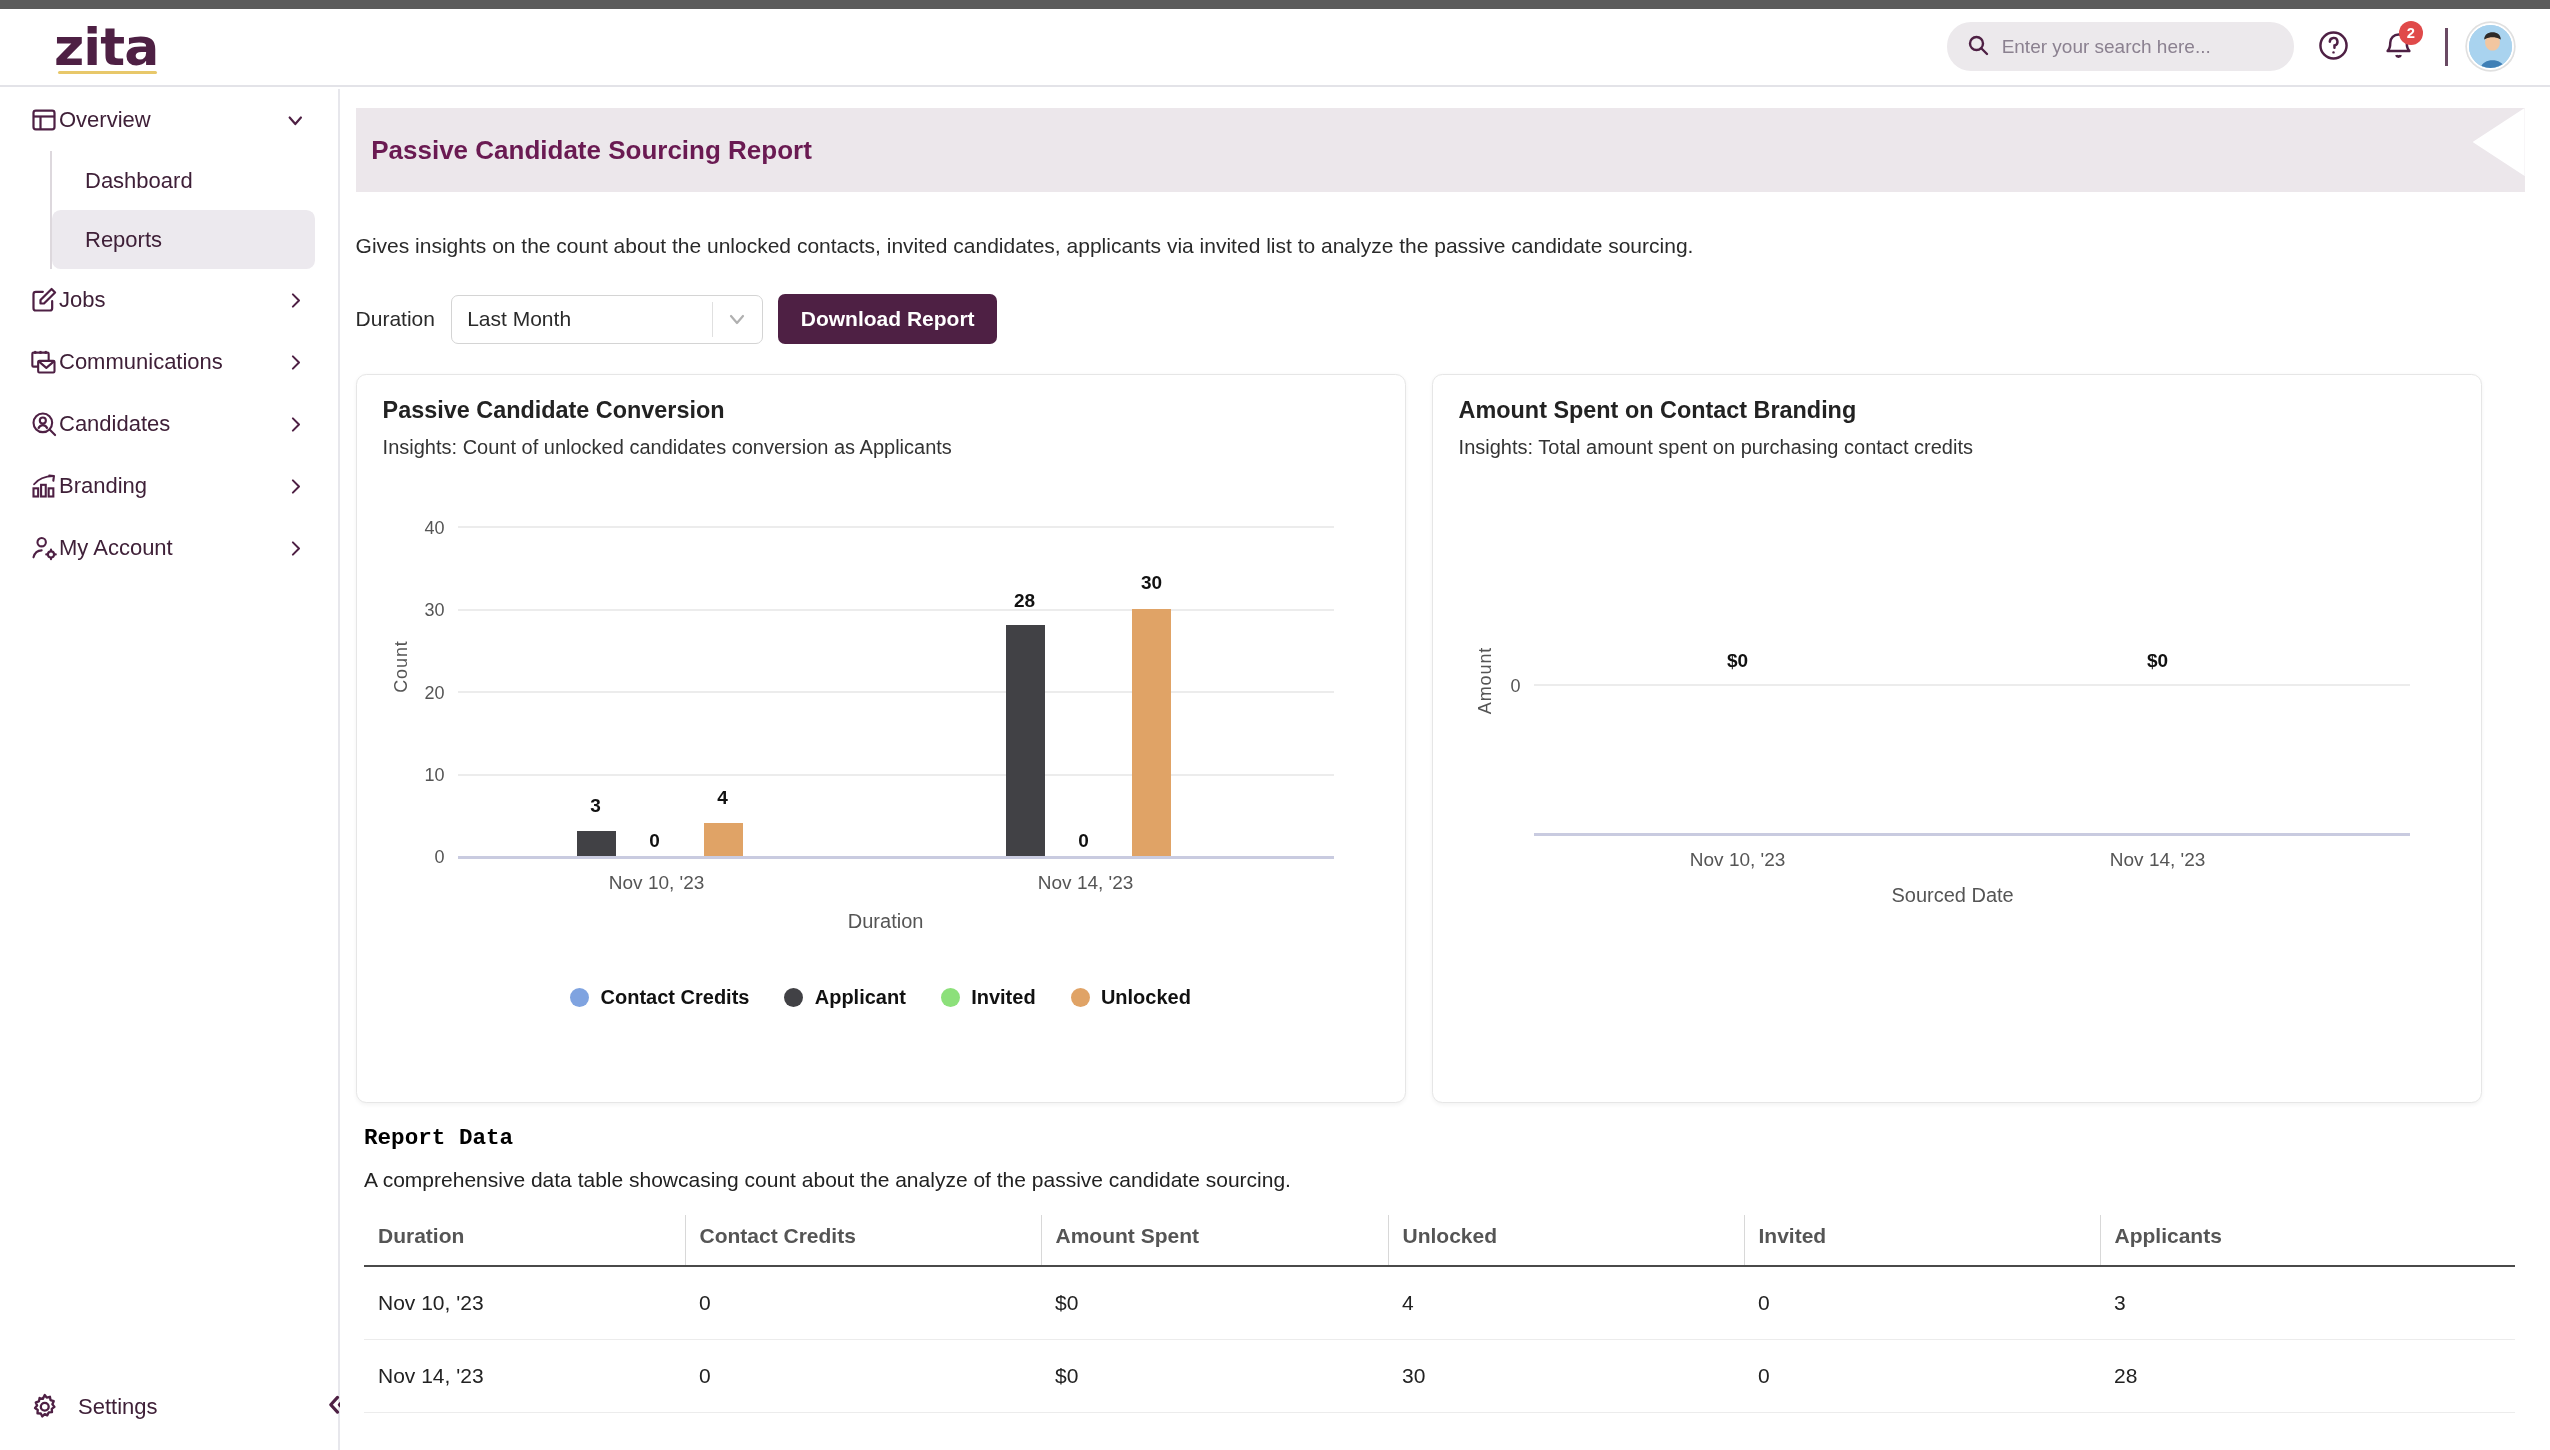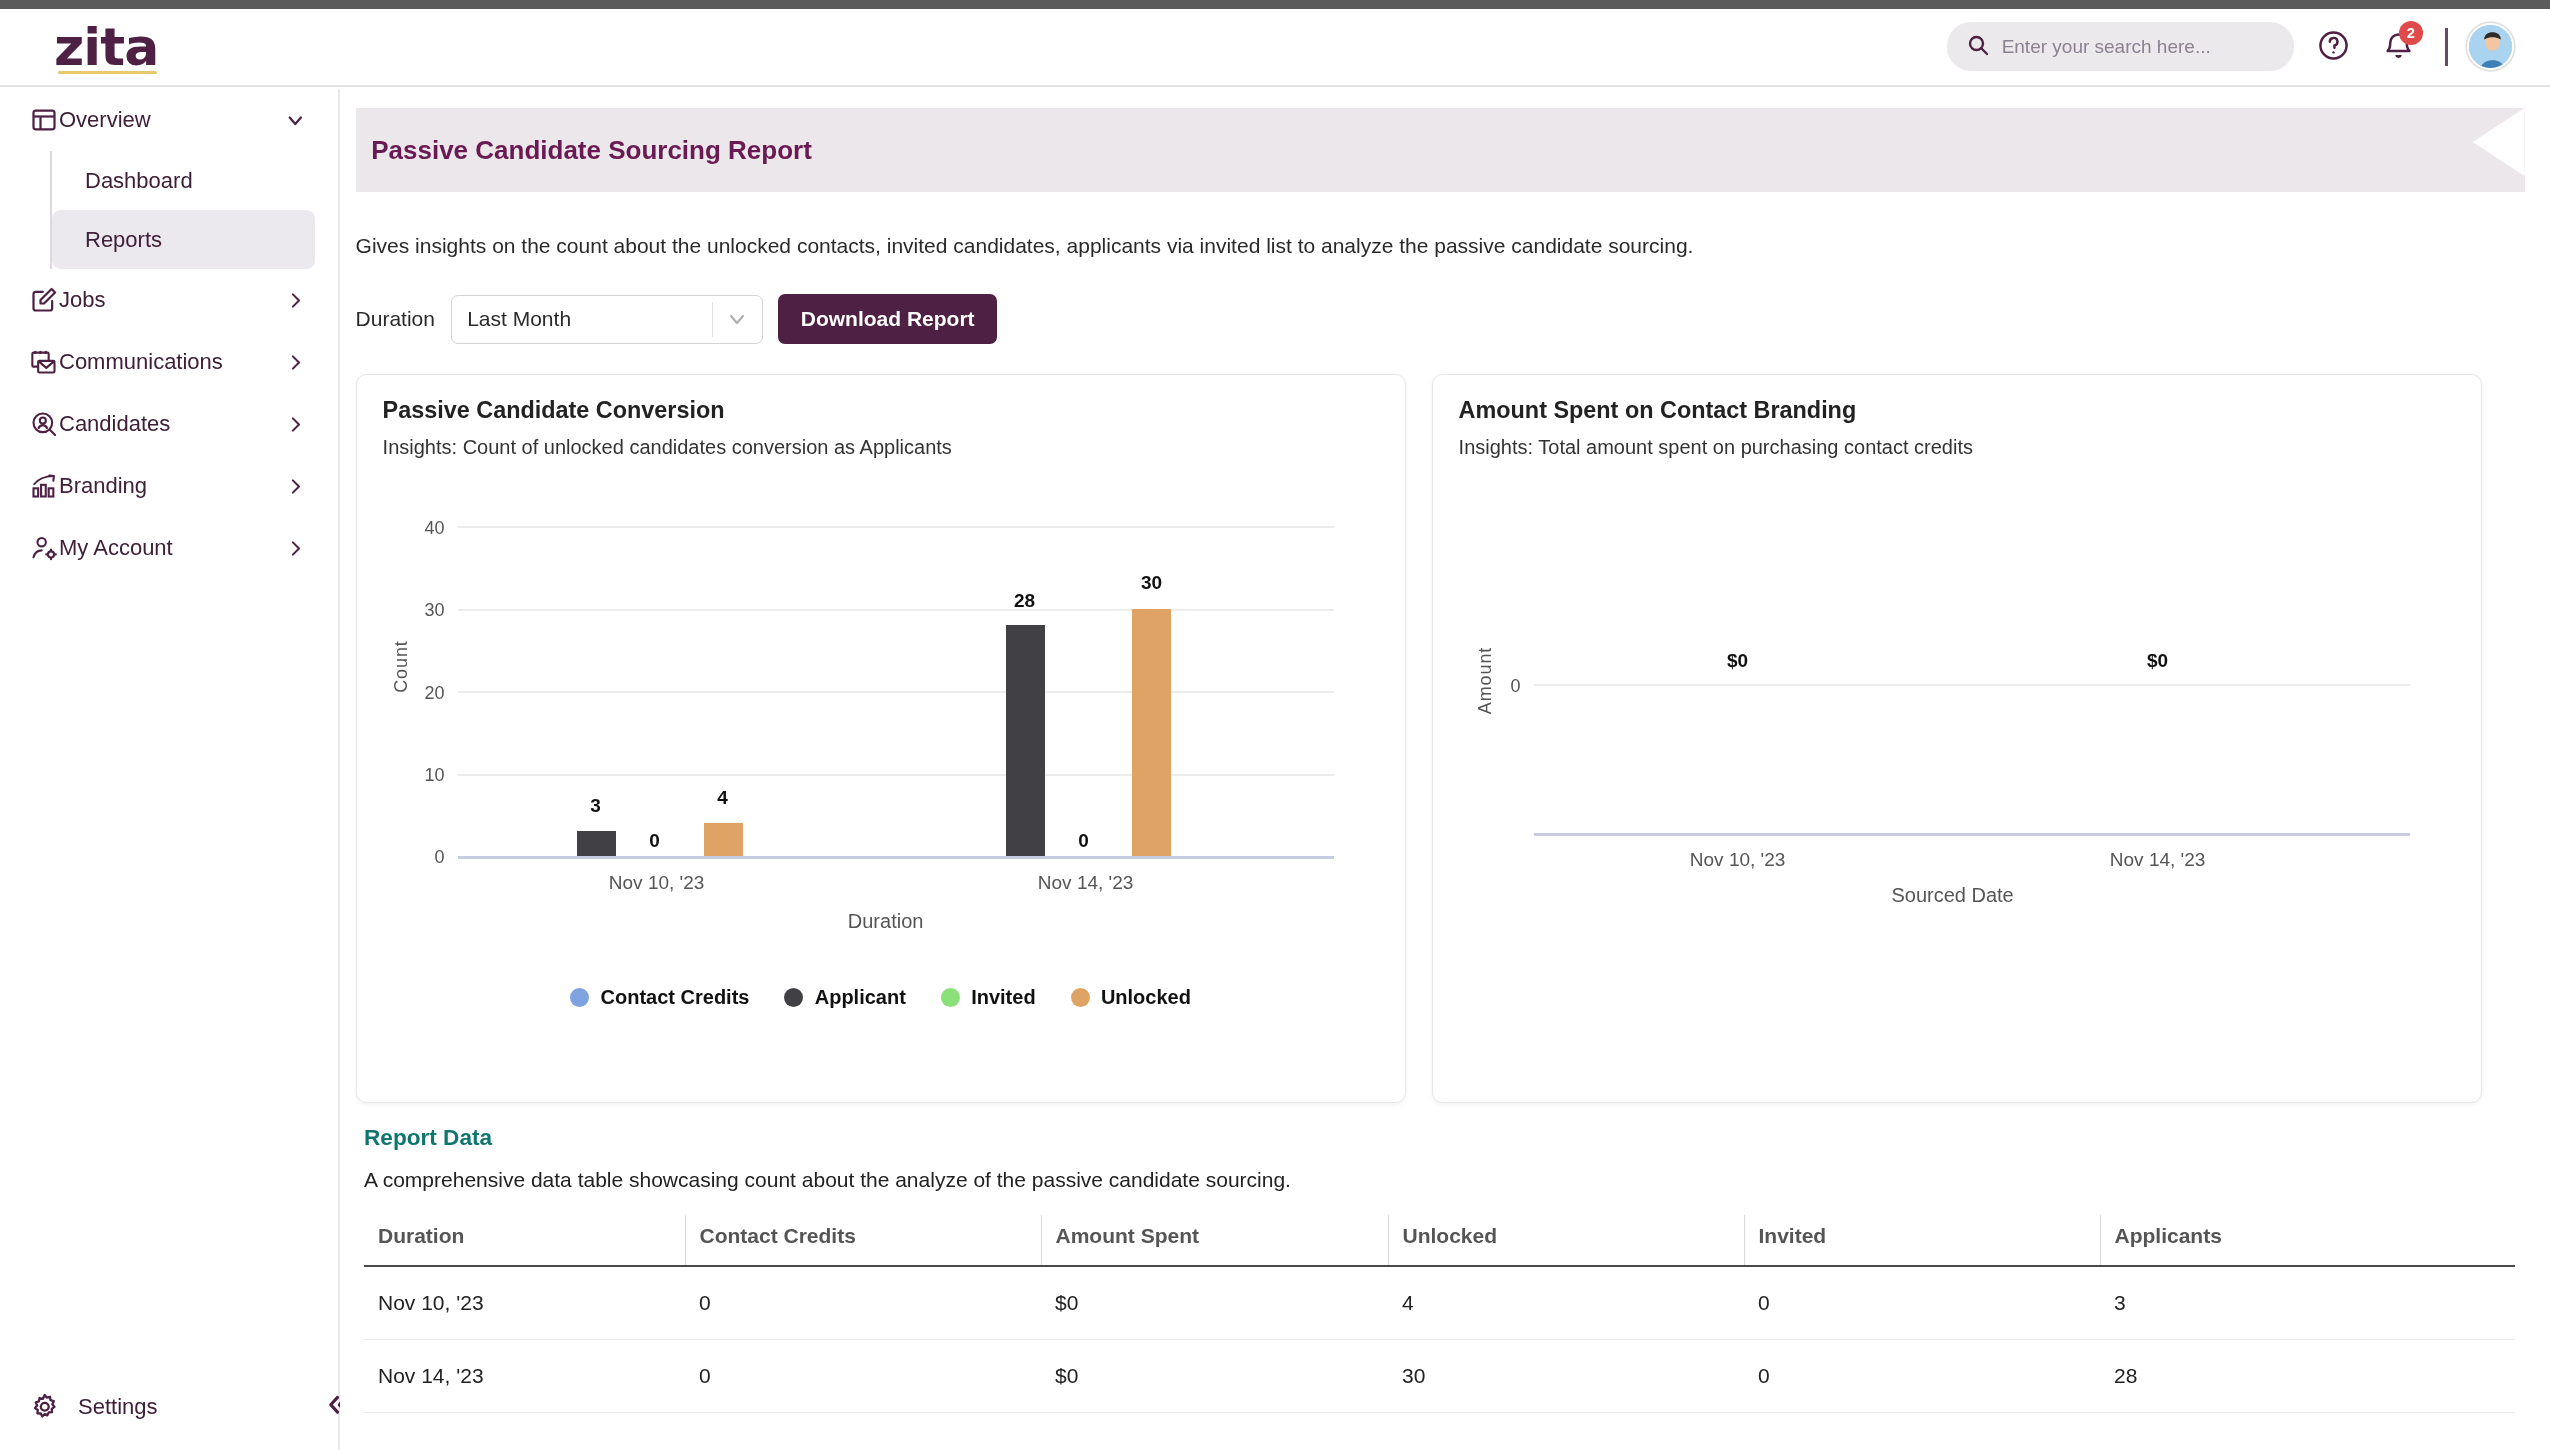--- a/index.html
+++ b/index.html
@@ -147,21 +147,21 @@
   }
   .legend {
     display: flex; align-items: center; justify-content: center; gap: 35px;
     margin-top: 8.7px;
   }
   .leg-item { display: flex; align-items: center; gap: 11.3px; }
   .leg-dot { width: 19px; height: 19px; border-radius: 50%; }
   .leg-label { font-size: 20px; font-weight: 700; color: #111; }
   
   .report-sec { margin: 22.6px 0 0 24px; width: 2151px; }
-  .report-title { font-size: 22.6px; font-weight: 700; color: #0f766e; }
+  .report-title { font-size: 22.6px; font-weight: 700; color: #000000; font-family: Liberation Mono, monospace; }
   .report-desc { font-size: 21px; color: #222; margin-top: 17.3px; }
   table.rdata { width: 2151px; border-collapse: collapse; margin-top: 22.6px; }
   table.rdata th {
     text-align: left; font-size: 21px; color: #555; font-weight: 700;
     padding: 8.7px 0 17.3px 14px; border-left: 1.7px solid #d8d8d8;
     border-bottom: 2.6px solid #4a4a4a;
   }
   table.rdata th:first-child { border-left: none; }
   table.rdata td {
     font-size: 21px; color: #222; padding: 24px 0 24px 14px;

